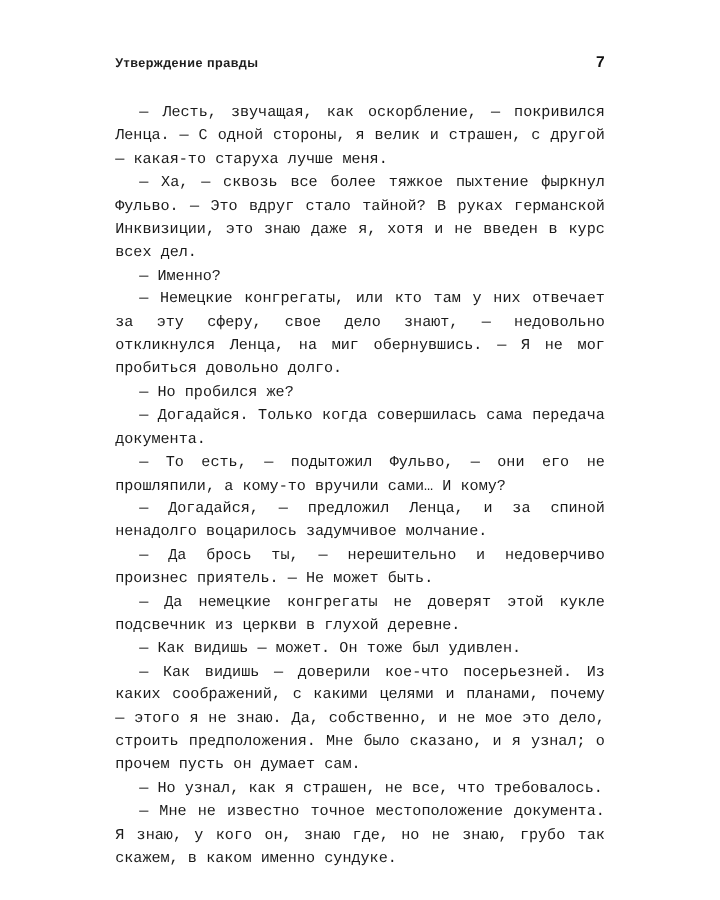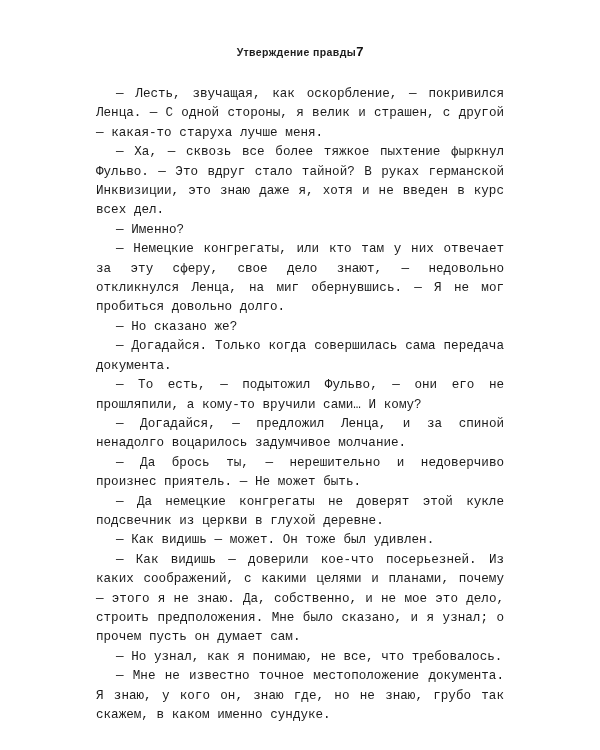--- a/index.html
+++ b/index.html
@@ -16,21 +16,21 @@
   .page {
     position: relative;
     width: 600px;
     height: 750px;
     box-sizing: border-box;
     padding: 44px 96px 40px 96px;
   }
   .header {
     display: flex;
     align-items: baseline;
-    justify-content: center;
+    justify-content: space-between;
     margin-bottom: 26px;
   }
   .running-title {
     font-family: "Liberation Sans", sans-serif;
     font-size: 10.5px;
     letter-spacing: 0.4px;
     color: #1d1d1d;
     font-weight: 700;
   }
   .page-number {
@@ -58,25 +58,25 @@
   <div class="header">
     <div class="running-title">Утверждение правды</div>
     <div class="page-number">7</div>
   </div>
 
   <div class="body-text">
     <p>— Лесть, звучащая, как оскорбление, — покривился Ленца. — С одной стороны, я велик и страшен, с другой — какая-то старуха лучше меня.</p>
     <p>— Ха, — сквозь все более тяжкое пыхтение фыркнул Фульво. — Это вдруг стало тайной? В руках германской Инквизиции, это знаю даже я, хотя и не введен в курс всех дел.</p>
     <p>— Именно?</p>
     <p>— Немецкие конгрегаты, или кто там у них отвечает за эту сферу, свое дело знают, — недовольно откликнулся Ленца, на миг обернувшись. — Я не мог пробиться довольно долго.</p>
-    <p>— Но сказано же?</p>
+    <p>— Но пробился же?</p>
     <p>— Догадайся. Только когда совершилась сама передача документа.</p>
     <p>— То есть, — подытожил Фульво, — они его не прошляпили, а кому-то вручили сами… И кому?</p>
     <p>— Догадайся, — предложил Ленца, и за спиной ненадолго воцарилось задумчивое молчание.</p>
     <p>— Да брось ты, — нерешительно и недоверчиво произнес приятель. — Не может быть.</p>
     <p>— Да немецкие конгрегаты не доверят этой кукле подсвечник из церкви в глухой деревне.</p>
     <p>— Как видишь — может. Он тоже был удивлен.</p>
     <p>— Как видишь — доверили кое-что посерьезней. Из каких соображений, с какими целями и планами, почему — этого я не знаю. Да, собственно, и не мое это дело, строить предположения. Мне было сказано, и я узнал; о прочем пусть он думает сам.</p>
-    <p>— Но узнал, как я понимаю, не все, что требовалось.</p>
+    <p>— Но узнал, как я страшен, не все, что требовалось.</p>
     <p>— Мне не известно точное местоположение документа. Я знаю, у кого он, знаю где, но не знаю, грубо так скажем, в каком именно сундуке.</p>
   </div>
 
 </div>
 
 </body></html>

